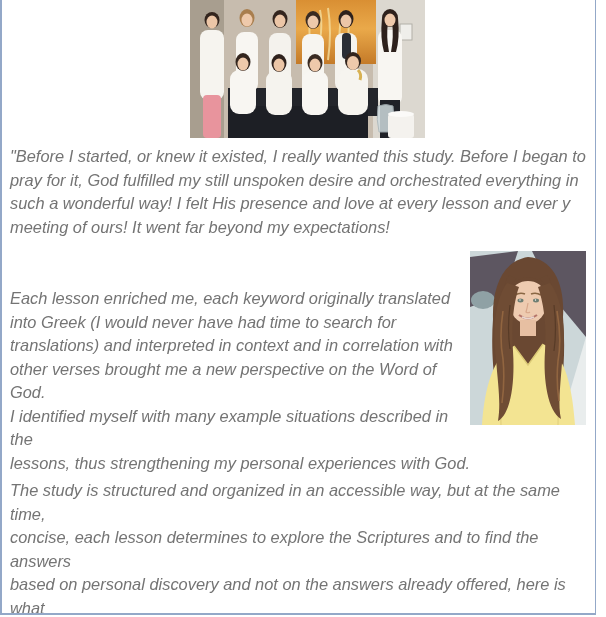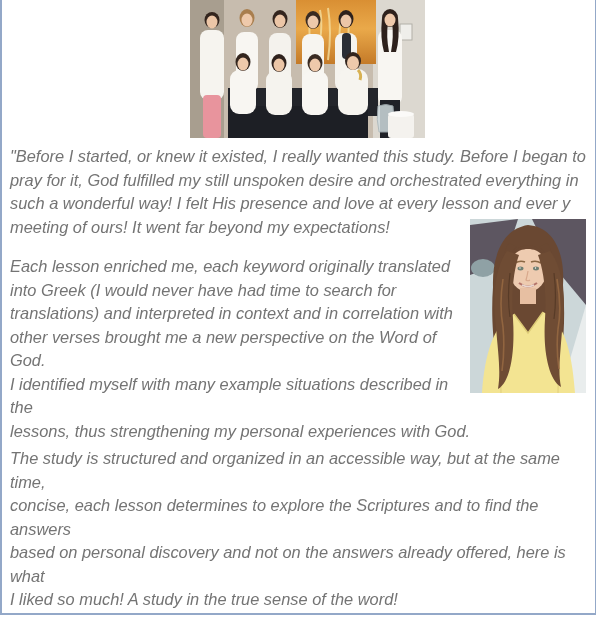--- a/index.html
+++ b/index.html
@@ -17,21 +17,21 @@
   .group-photo{display:block;width:235px;height:138px;margin-left:180px;}
   .para{
     white-space:pre-line;
     font-style:italic;
     font-size:16.4px;
     line-height:23.5px;
     color:#747474;
     letter-spacing:0;
   }
   .p1{margin-top:7px;}
-  .p2-wrap{margin-top:16px;}
+  .p2-wrap{margin-top:48px;}
   .p3{margin-top:4px;}
   .portrait-float{
     float:right;
     width:116px;height:174px;
     margin:-36px 0 0 8px;
     display:block;
   }
 </style>
 </head>
 <body>

